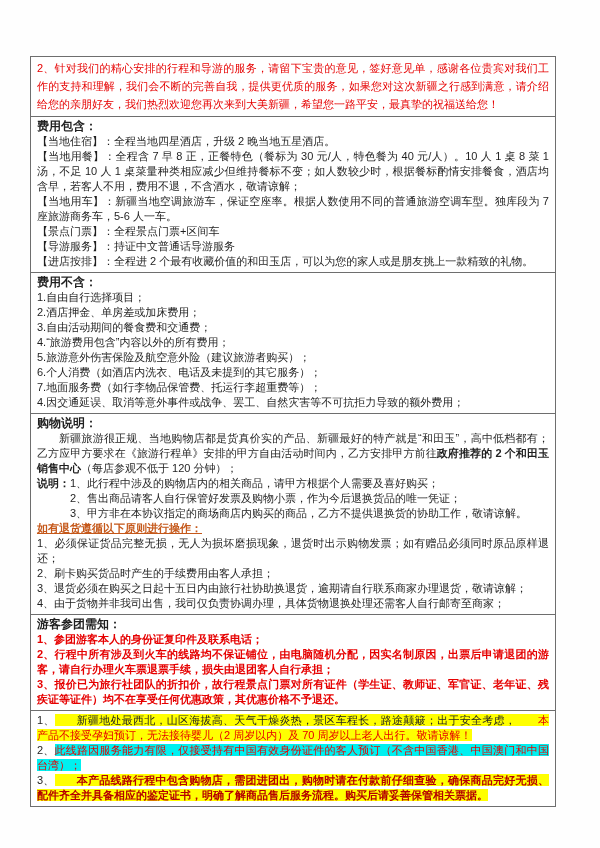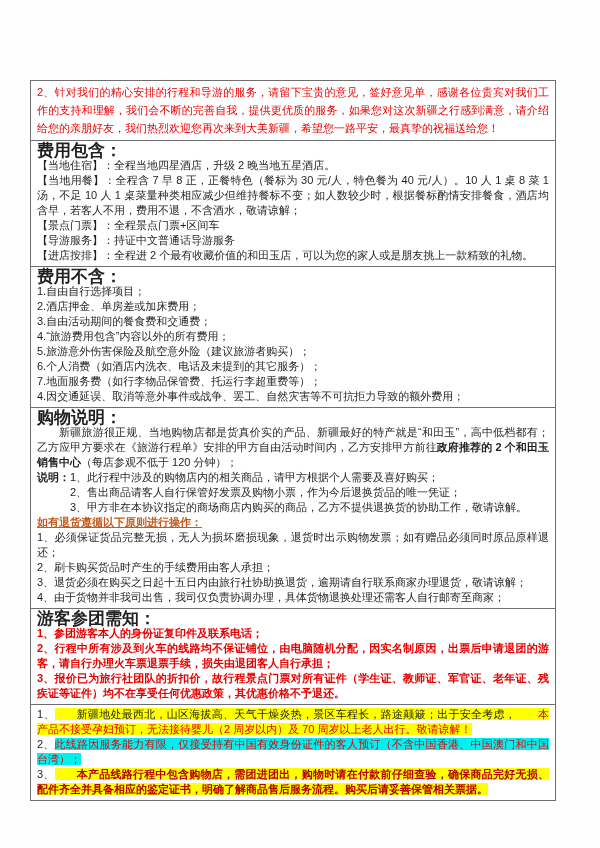--- a/index.html
+++ b/index.html
@@ -3,29 +3,29 @@
 <meta charset="utf-8">
 <style>
   html,body{margin:0;padding:0;}
   body{
     width:600px;height:848px;background:#ffffff;position:relative;
     font-family:"Liberation Sans","DejaVu Sans",sans-serif;
     -webkit-font-smoothing:antialiased;
   }
   .page{position:absolute;inset:0;background:#fefefe;}
   .terms-table{
-    position:absolute;left:30px;top:80px;width:524px;
+    position:absolute;left:30px;top:56px;width:524px;
     border:1px solid #6e6e6e;background:#fff;
     color:#1f1f1f;
   }
   .row{border-bottom:1px solid #6e6e6e;padding:2px 6px 3px 6px;}
   .row:last-child{border-bottom:none;}
   .para{font-size:11px;line-height:15px;text-align:justify;word-break:break-all;}
   .para.loose{line-height:18px;}
-  .hdr{font-weight:bold;font-size:17px;}
+  .hdr{font-weight:bold;font-size:12px;}
   .b{font-weight:bold;}
   .u{text-decoration:underline;}
   .c-red{color:#e60000;}
   .c-orange{color:#c5581a;}
   .c-darkred{color:#b50000;}
   .hl-y{background:#ffff00;padding-left:22px;}
   .hl-c{background:#00f0f0;}
   .ind1{text-indent:2em;}
   .ind3{padding-left:3em;}
 </style>
@@ -34,20 +34,21 @@
 
 <div class="page">
   <div class="terms-table">
       <div class="row">
         <div class="para loose"><span class="c-red">2、针对我们的精心安排的行程和导游的服务，请留下宝贵的意见，签好意见单，感谢各位贵宾对我们工作的支持和理解，我们会不断的完善自我，提供更优质的服务，如果您对这次新疆之行感到满意，请介绍给您的亲朋好友，我们热烈欢迎您再次来到大美新疆，希望您一路平安，最真挚的祝福送给您！</span></div>
       </div>
       <div class="row">
         <div class="para hdr"><span>费用包含：</span></div>
         <div class="para"><span>【当地住宿】：全程当地四星酒店，升级 2 晚当地五星酒店。</span></div>
         <div class="para"><span>【当地用餐】：全程含 7 早 8 正，正餐特色（餐标为 30 元/人，特色餐为 40 元/人）。10 人 1 桌 8 菜 1 汤，不足 10 人 1 桌菜量种类相应减少但维持餐标不变；如人数较少时，根据餐标酌情安排餐食，酒店均含早，若客人不用，费用不退，不含酒水，敬请谅解；</span></div>
+        <div class="para"><span>【当地用车】：新疆当地空调旅游车，保证空座率。根据人数使用不同的普通旅游空调车型。独库段为 7 座旅游商务车，5-6 人一车。</span></div>
         <div class="para"><span>【景点门票】：全程景点门票+区间车</span></div>
         <div class="para"><span>【导游服务】：持证中文普通话导游服务</span></div>
         <div class="para"><span>【进店按排】：全程进 2 个最有收藏价值的和田玉店，可以为您的家人或是朋友挑上一款精致的礼物。</span></div>
       </div>
       <div class="row">
         <div class="para hdr"><span>费用不含：</span></div>
         <div class="para"><span>1.自由自行选择项目；</span></div>
         <div class="para"><span>2.酒店押金、单房差或加床费用；</span></div>
         <div class="para"><span>3.自由活动期间的餐食费和交通费；</span></div>
         <div class="para"><span>4.“旅游费用包含”内容以外的所有费用；</span></div>

